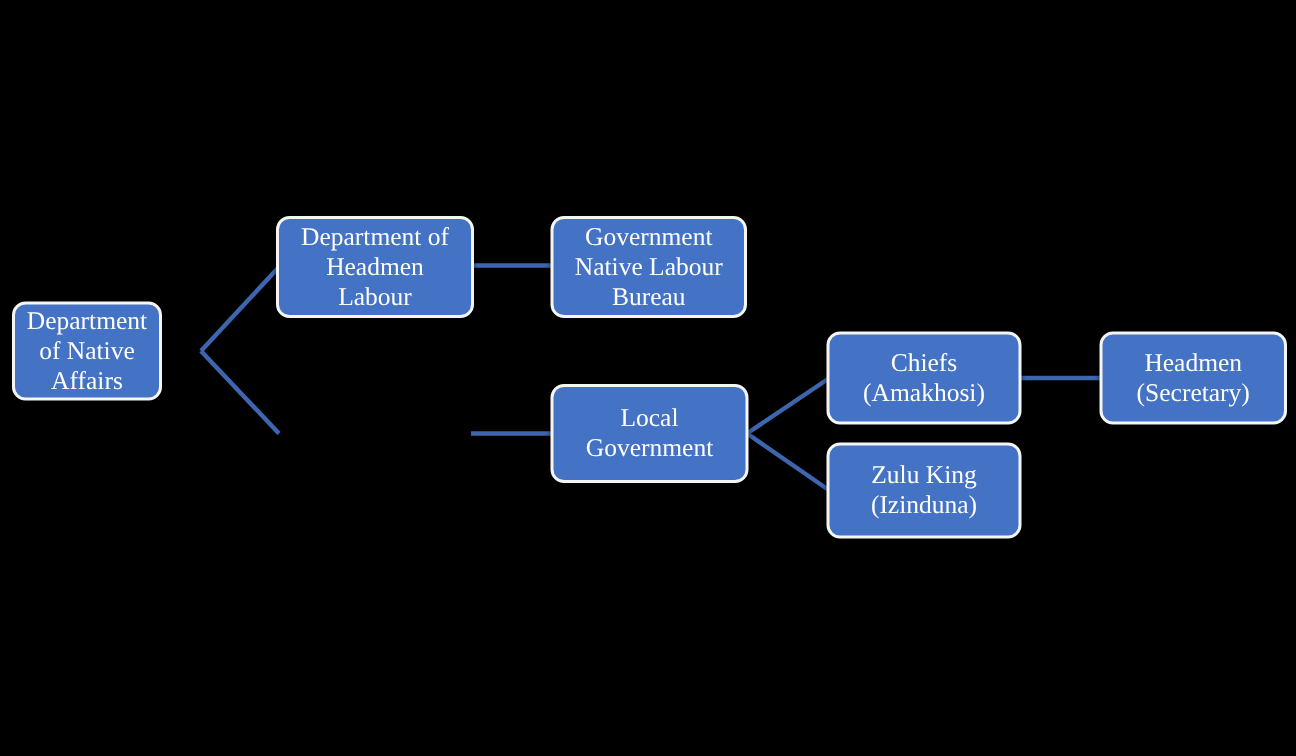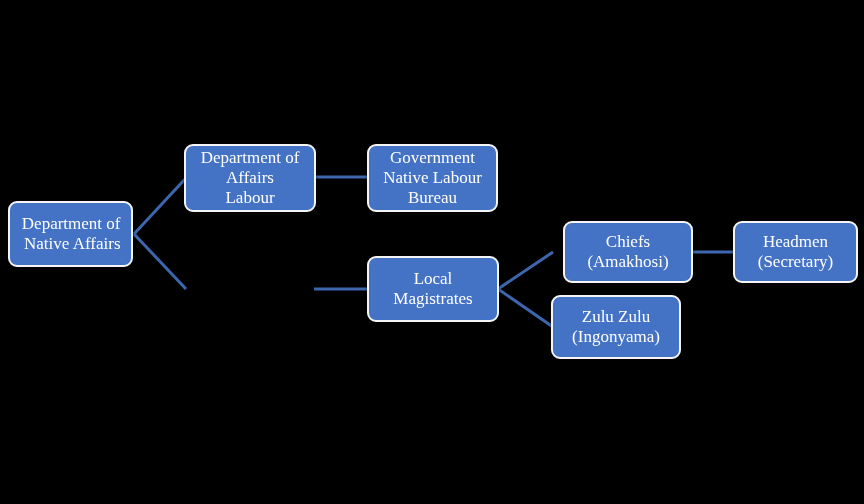--- a/index.html
+++ b/index.html
@@ -38,26 +38,26 @@
     box-shadow: 0 1px 3px rgba(0,0,0,0.6);
   }
   .node .label {
     display: inline-block;
     padding: 2px 4px;
   }
   .node .label.narrow {
     max-width: 100px;
   }
   
-  #node-dna      { left:   8px; top: 201px; width: 125px; height: 66px; text-align: right; }
+  #node-dna      { left:   8px; top: 201px; width: 100px; height: 66px; }
   #node-dnl      { left: 184px; top: 144px; width: 132px; height: 68px; }
   #node-gnlb     { left: 367px; top: 144px; width: 131px; height: 68px; }
   #node-sna      { left: 184px; top: 256px; width: 132px; height: 66px; }
   #node-lm       { left: 367px; top: 256px; width: 132px; height: 66px; }
-  #node-chiefs   { left: 551px; top: 221px; width: 130px; height: 62px; margin-left: 12px; }
+  #node-chiefs   { left: 551px; top: 221px; width: 130px; height: 62px; }
   #node-zulu     { left: 551px; top: 295px; width: 130px; height: 64px; }
   #node-headmen  { left: 733px; top: 221px; width: 125px; height: 62px; }
 </style>
 </head>
 <body>
 
 <div id="canvas">
 
   <svg id="connector-layer" viewBox="0 0 864 504" xmlns="http://www.w3.org/2000/svg">
     <line x1="134" y1="234" x2="186" y2="178" stroke-width="3" stroke="#3D66AF"></line>
@@ -67,37 +67,37 @@
     <line x1="498" y1="289" x2="553" y2="252" stroke-width="3" stroke="#3D66AF"></line>
     <line x1="498" y1="289" x2="553" y2="327" stroke-width="3" stroke="#3D66AF"></line>
     <line x1="679" y1="252" x2="735" y2="252" stroke-width="3" stroke="#3D66AF"></line>
   </svg>
 
   <div class="node" id="node-dna">
     <span class="label narrow">Department of Native Affairs</span>
   </div>
 
   <div class="node" id="node-dnl">
-    <span class="label narrow">Department of Affairs Labour</span>
+    <span class="label narrow">Department of Headmen Labour</span>
   </div>
 
   <div class="node" id="node-gnlb">
     <span class="label">Government Native Labour Bureau</span>
   </div>
 
 
   <div class="node" id="node-lm">
-    <span class="label">Local Magistrates</span>
+    <span class="label">Local Government</span>
   </div>
 
   <div class="node" id="node-chiefs">
     <span class="label">Chiefs (Amakhosi)</span>
   </div>
 
   <div class="node" id="node-zulu">
-    <span class="label">Zulu Zulu (Ingonyama)</span>
+    <span class="label">Zulu King (Izinduna)</span>
   </div>
 
   <div class="node" id="node-headmen">
     <span class="label">Headmen (Secretary)</span>
   </div>
 
 </div>
 
 </body></html>

